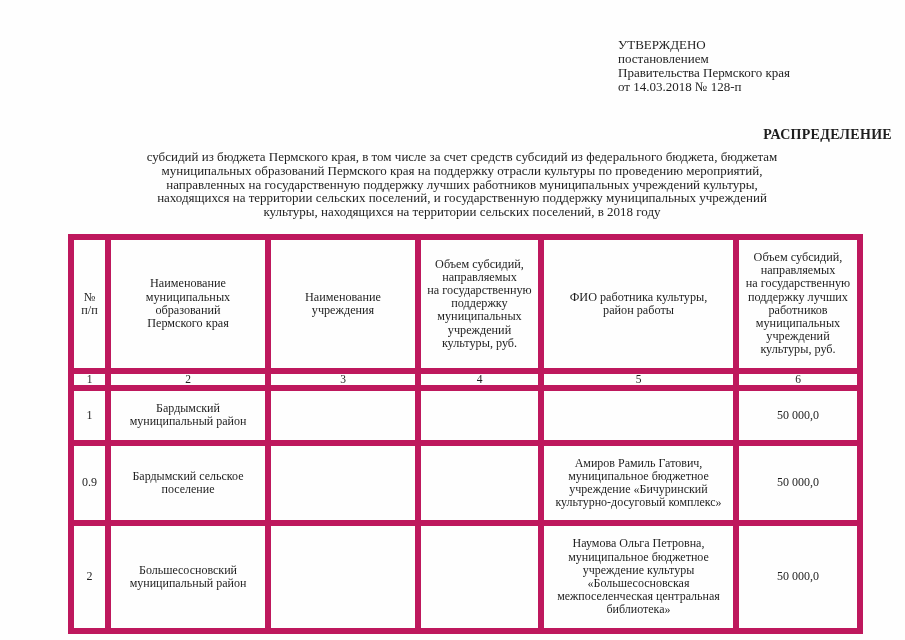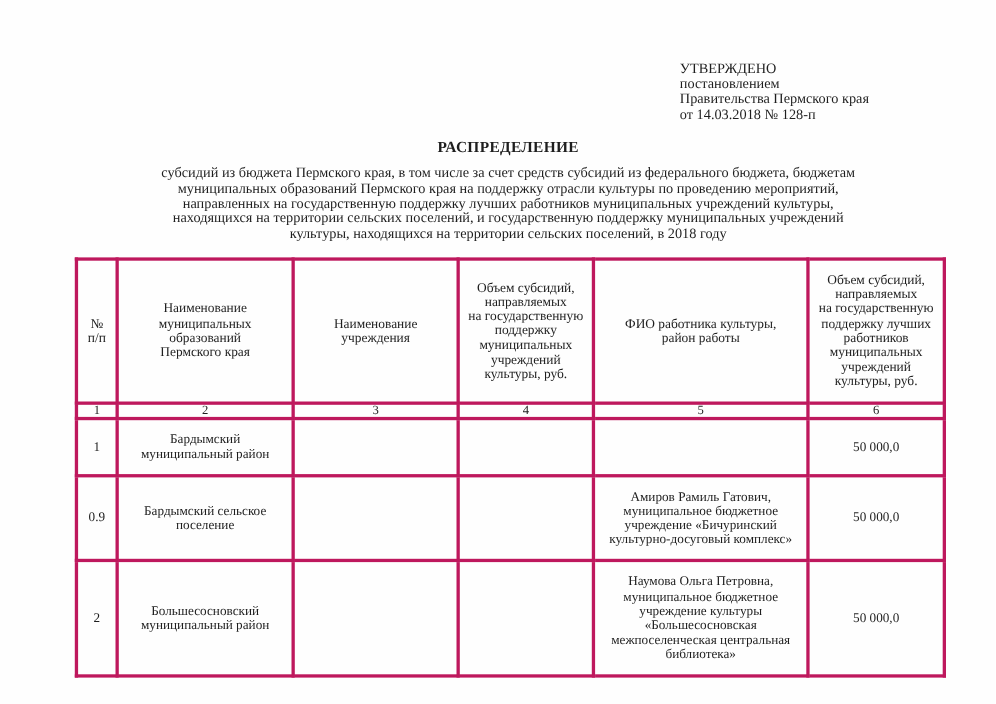--- a/index.html
+++ b/index.html
@@ -10,31 +10,31 @@
     color: #1e1e1e;
     overflow: hidden;
   }
   .page {
     position: relative;
     width: 905px; height: 640px;
     background: #fefefe;
   }
   .approval {
     position: absolute;
-    left: 618px; top: 55px;
+    left: 618px; top: 38px;
     font-size: 13px;
     line-height: 14px;
     white-space: pre-line;
     text-align: left;
   }
   .doc-title {
     position: absolute;
     left: 32px; top: 127px;
     width: 860px;
-    text-align: center;
+    text-align: right;
     font-weight: bold;
     font-size: 14px;
     letter-spacing: 0.3px;
   }
   .doc-subtitle {
     position: absolute;
     left: 32px; top: 150px;
     width: 860px;
     text-align: center;
     font-weight: normal;
@@ -44,21 +44,21 @@
   }
   table.subsidy {
     position: absolute;
     left: 68px; top: 234px;
     width: 789px;
     border-collapse: collapse;
     table-layout: fixed;
     border: 1.5px solid #343434;
   }
   .subsidy th, .subsidy td {
-    border: 3px solid #be185d;
+    border: 6px solid #be185d;
     font-weight: normal;
     text-align: center;
     vertical-align: middle;
     padding: 11px 3px;
     font-size: 12px;
     line-height: 13.2px;
     white-space: pre-line;
     overflow: hidden;
   }
   .header-row th { height: 114px; font-size: 12.2px; }

